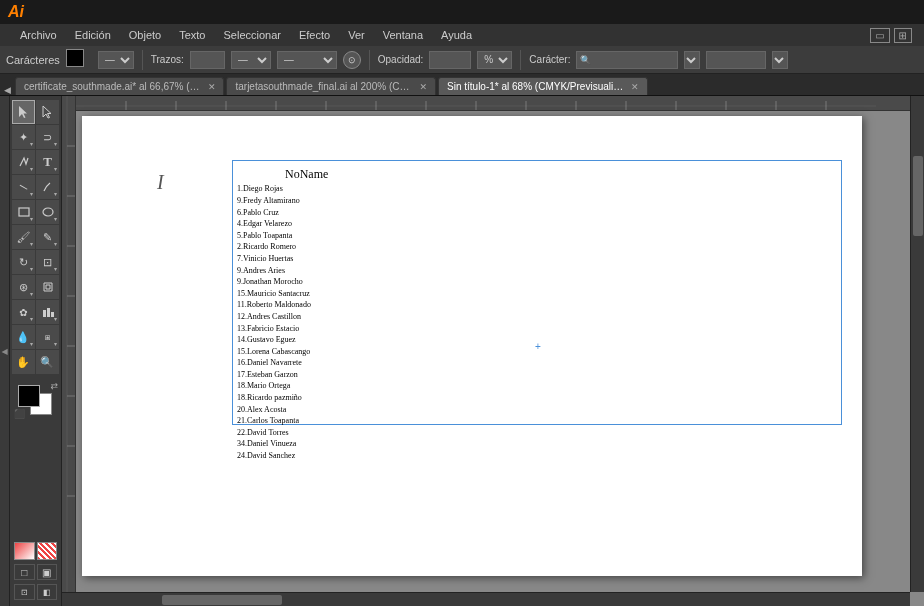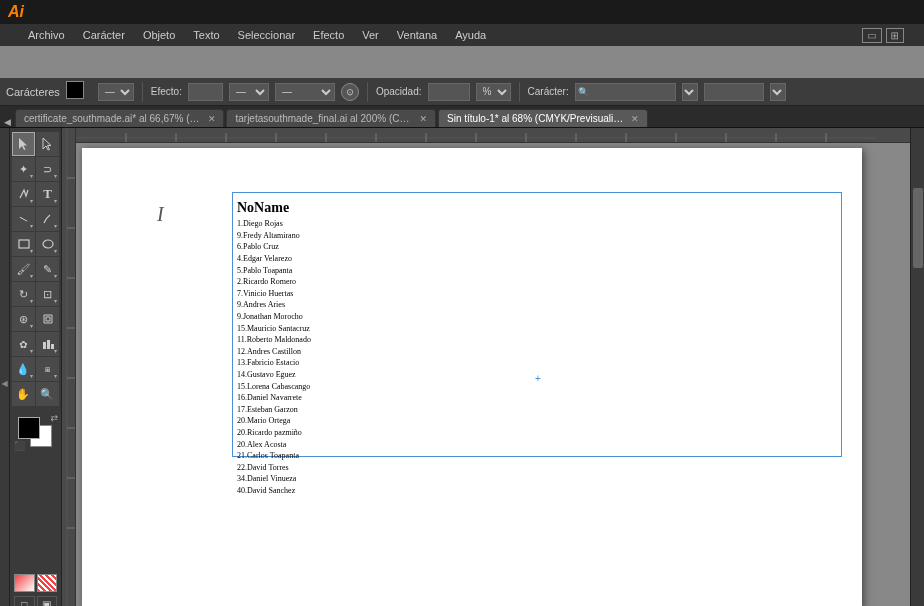--- a/index.html
+++ b/index.html
@@ -21,40 +21,39 @@
       font-style: italic;
       font-weight: bold;
       font-size: 16px;
       margin-right: 12px;
     }
     #menu-bar {
       background: #323232;
       height: 22px;
       display: flex;
       align-items: center;
-      padding: 0 20px;
+      padding: 0 12px;
       gap: 2px;
     }
     .menu-item {
       color: #ccc;
       padding: 2px 8px;
       font-size: 11px;
       cursor: pointer;
     }
 
     
     #options-bar {
       background: #3c3c3c;
       height: 28px;
       display: flex;
       align-items: center;
       padding: 0 6px;
       gap: 6px;
       border-bottom: 1px solid #222;
-      margin-top: 32px;
     }
     .options-label { color: #ccc; font-size: 11px; }
     .options-select {
       background: #555;
       color: #ccc;
       border: 1px solid #666;
       font-size: 10px;
       height: 18px;
       padding: 0 2px;
     }
@@ -315,21 +314,21 @@
   </style>
 </head>
 <body>
 
 <div id="title-bar">
   <span class="ai-logo">Ai</span>
 </div>
 
 <div id="menu-bar">
   <span class="menu-item">Archivo</span>
-  <span class="menu-item">Carácter</span>
+  <span class="menu-item">Edición</span>
   <span class="menu-item">Objeto</span>
   <span class="menu-item">Texto</span>
   <span class="menu-item">Seleccionar</span>
   <span class="menu-item">Efecto</span>
   <span class="menu-item">Ver</span>
   <span class="menu-item">Ventana</span>
   <span class="menu-item">Ayuda</span>
 
   <span style="margin-left:auto; color:#aaa; font-size:10px; display:flex; gap:4px;">
     <span style="border:1px solid #888; padding:1px 4px; cursor:pointer;">▭</span>
@@ -340,21 +339,21 @@
 <div id="options-bar">
   <span class="options-label">Carácteres</span>
 
   <div style="position:relative; width:26px; height:22px; flex-shrink:0;">
     <div style="width:18px;height:18px;background:#000;border:1px solid #888;position:absolute;top:0;left:0;"></div>
   </div>
   <select class="options-select">
     <option>—</option>
   </select>
   <span class="separator"></span>
-  <span class="options-stroke-label">Efecto:</span>
+  <span class="options-stroke-label">Trazos:</span>
   <input class="options-input" type="text" value="" style="">
   <select class="options-select" style="width:40px;">
     <option>—</option>
   </select>
   <select class="options-select" style="width:60px;">
     <option>—</option>
   </select>
   <div class="options-circle-btn">⊙</div>
   <span class="separator"></span>
   <span class="options-opacity-label">Opacidad:</span>
@@ -603,46 +602,46 @@
         <line x1="5" y1="350" x2="13" y2="350" stroke="#aaa" stroke-width="0.5"></line>
         <line x1="5" y1="400" x2="13" y2="400" stroke="#aaa" stroke-width="0.5"></line>
       </svg>
     </div>
 
     <div id="document-canvas">
 
       <div id="selection-box"></div>
 
       <div id="canvas-text">
-        <div style="font-weight:bold;font-size:14px;font-family:'Times New Roman',serif;">NoName</div>
+        <div style="font-weight:normal;font-size:12px;font-family:'Times New Roman',serif;margin-left:48px;">NoName</div>
         <div id="text-entries">
             <div style="font-size: 8px; font-family: &quot;Times New Roman&quot;, serif; line-height: 1.45;">1.Diego Rojas</div>
             <div style="font-size: 8px; font-family: &quot;Times New Roman&quot;, serif; line-height: 1.45;">9.Fredy Altamirano</div>
             <div style="font-size: 8px; font-family: &quot;Times New Roman&quot;, serif; line-height: 1.45;">6.Pablo Cruz</div>
             <div style="font-size: 8px; font-family: &quot;Times New Roman&quot;, serif; line-height: 1.45;">4.Edgar Velarezo</div>
             <div style="font-size: 8px; font-family: &quot;Times New Roman&quot;, serif; line-height: 1.45;">5.Pablo Toapanta</div>
             <div style="font-size: 8px; font-family: &quot;Times New Roman&quot;, serif; line-height: 1.45;">2.Ricardo Romero</div>
             <div style="font-size: 8px; font-family: &quot;Times New Roman&quot;, serif; line-height: 1.45;">7.Vinicio Huertas</div>
             <div style="font-size: 8px; font-family: &quot;Times New Roman&quot;, serif; line-height: 1.45;">9.Andres Aries</div>
             <div style="font-size: 8px; font-family: &quot;Times New Roman&quot;, serif; line-height: 1.45;">9.Jonathan Morocho</div>
             <div style="font-size: 8px; font-family: &quot;Times New Roman&quot;, serif; line-height: 1.45;">15.Mauricio Santacruz</div>
             <div style="font-size: 8px; font-family: &quot;Times New Roman&quot;, serif; line-height: 1.45;">11.Roberto Maldonado</div>
             <div style="font-size: 8px; font-family: &quot;Times New Roman&quot;, serif; line-height: 1.45;">12.Andres Castillon</div>
             <div style="font-size: 8px; font-family: &quot;Times New Roman&quot;, serif; line-height: 1.45;">13.Fabricio Estacio</div>
             <div style="font-size: 8px; font-family: &quot;Times New Roman&quot;, serif; line-height: 1.45;">14.Gustavo Eguez</div>
             <div style="font-size: 8px; font-family: &quot;Times New Roman&quot;, serif; line-height: 1.45;">15.Lorena Cabascango</div>
             <div style="font-size: 8px; font-family: &quot;Times New Roman&quot;, serif; line-height: 1.45;">16.Daniel Navarrete</div>
             <div style="font-size: 8px; font-family: &quot;Times New Roman&quot;, serif; line-height: 1.45;">17.Esteban Garzon</div>
-            <div style="font-size: 8px; font-family: &quot;Times New Roman&quot;, serif; line-height: 1.45;">20.Mario Ortega</div>
-            <div style="font-size: 8px; font-family: &quot;Times New Roman&quot;, serif; line-height: 1.45;">20.Ricardo pazmiño</div>
+            <div style="font-size: 8px; font-family: &quot;Times New Roman&quot;, serif; line-height: 1.45;">18.Mario Ortega</div>
+            <div style="font-size: 8px; font-family: &quot;Times New Roman&quot;, serif; line-height: 1.45;">18.Ricardo pazmiño</div>
             <div style="font-size: 8px; font-family: &quot;Times New Roman&quot;, serif; line-height: 1.45;">20.Alex Acosta</div>
             <div style="font-size: 8px; font-family: &quot;Times New Roman&quot;, serif; line-height: 1.45;">21.Carlos Toapanta</div>
             <div style="font-size: 8px; font-family: &quot;Times New Roman&quot;, serif; line-height: 1.45;">22.David Torres</div>
             <div style="font-size: 8px; font-family: &quot;Times New Roman&quot;, serif; line-height: 1.45;">34.Daniel Vinueza</div>
-            <div style="font-size: 8px; font-family: &quot;Times New Roman&quot;, serif; line-height: 1.45;">40.David Sanchez</div>
+            <div style="font-size: 8px; font-family: &quot;Times New Roman&quot;, serif; line-height: 1.45;">24.David Sanchez</div>
           </div>
       </div>
 
       <div id="x-marker">+</div>
     </div>
 
     <div id="cursor-indicator" style="font-family:serif;font-style:italic;font-size:20px;color:#555;">I</div>
 
     <div id="h-scrollbar">
       <div class="scroll-thumb" style="left:100px; top:2px; width:120px; height:10px;"></div>

